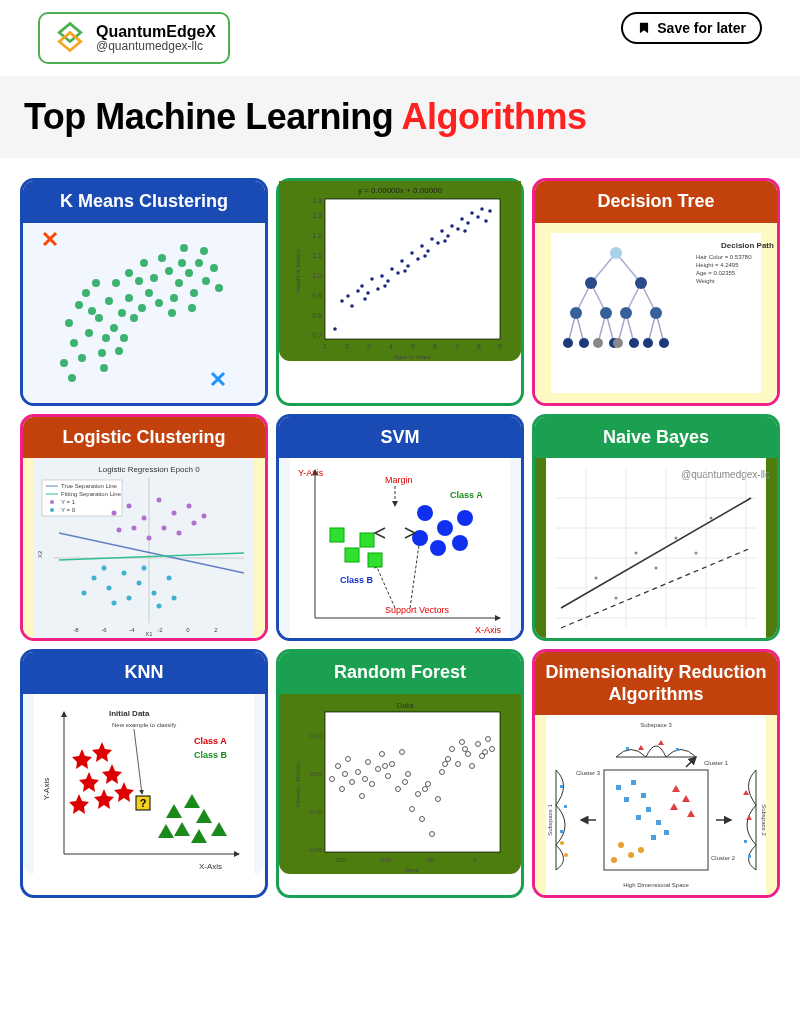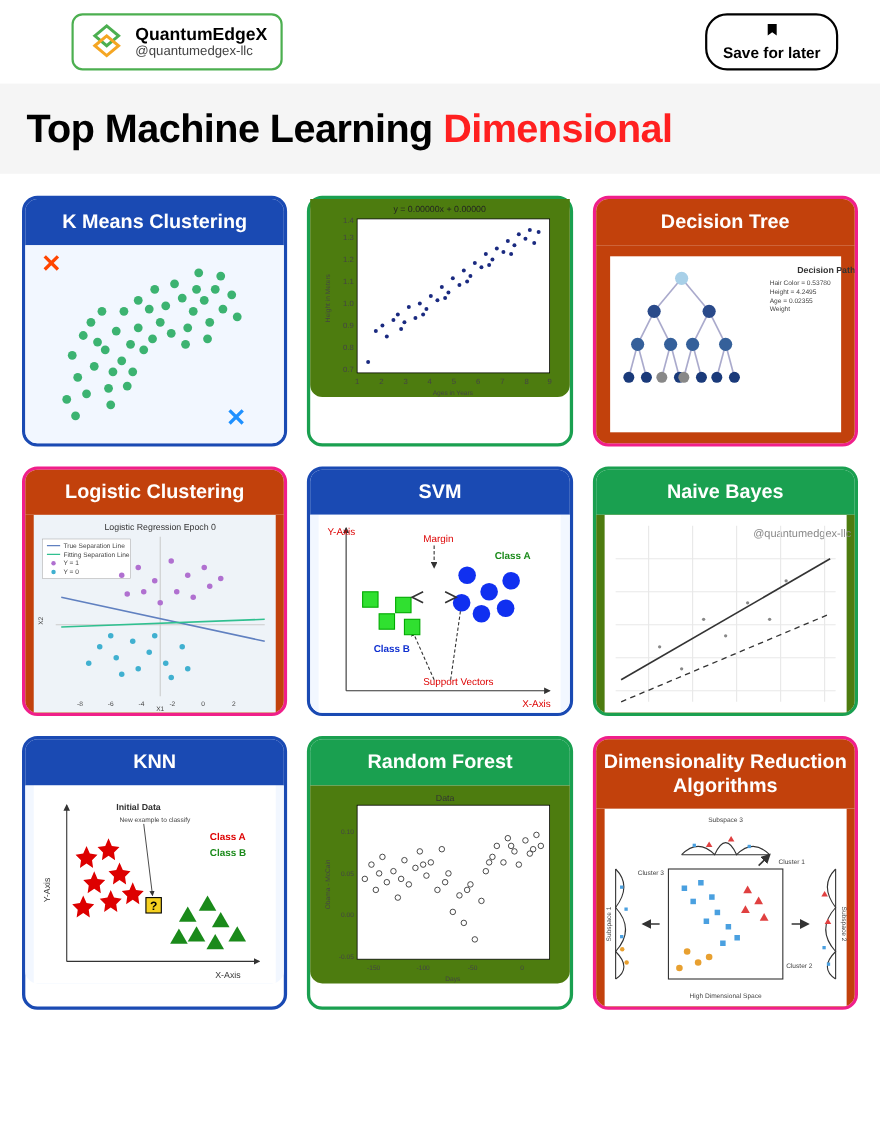--- a/index.html
+++ b/index.html
@@ -1,33 +1,33 @@
 <!DOCTYPE html>
 <html><head>
 <meta charset="utf-8">
 <style>
 * { margin: 0; padding: 0; box-sizing: border-box; }
 body { font-family: -apple-system, BlinkMacSystemFont, "Segoe UI", Arial, sans-serif; background: #fff; width: 800px; }
-.header { display: flex; justify-content: space-between; align-items: flex-start; padding: 12px 38px; margin-left: 27px; }
+.header { display: flex; justify-content: space-between; align-items: flex-start; padding: 12px 38px; }
 .brand { display: flex; align-items: center; gap: 8px; border: 2px solid #4caf50; border-radius: 10px; padding: 6px 12px; }
 .brand-logo { width: 36px; height: 36px; }
 .brand-text { display: flex; flex-direction: column; line-height: 1.1; }
 .brand-name { font-weight: 700; font-size: 16px; }
 .brand-handle { font-size: 12px; color: #444; }
-.save-btn { display: flex; align-items: center; gap: 6px; border: 2px solid #000; border-radius: 20px; padding: 6px 14px; font-weight: 600; font-size: 14px; background: #fff; cursor: pointer; flex-direction: column; }
+.save-btn { display: flex; align-items: center; gap: 6px; border: 2px solid #000; border-radius: 20px; padding: 6px 14px; font-weight: 600; font-size: 14px; background: #fff; cursor: pointer; }
 .title-bar { background: #f5f5f5; padding: 20px 24px; }
 .title-bar h1 { font-size: 36px; font-weight: 800; letter-spacing: -0.5px; }
 .title-bar .accent { color: #ff2020; }
-.grid { display: grid; grid-template-columns: repeat(3, 1fr); gap: 18px; padding: 20px; }
+.grid { display: grid; grid-template-columns: repeat(3, 1fr); gap: 8px; padding: 20px; }
 .card { border-radius: 14px; overflow: visible; position: relative; border: 3px solid; }
 .card-header { color: #fff; font-weight: 700; font-size: 18px; text-align: center; padding: 10px 6px; border-radius: 11px 11px 0 0; line-height: 1.2; }
 .card-body { background: #fff; height: 180px; position: relative; border-radius: 0 0 11px 11px; overflow: hidden; }
 .blue { border-color: #1a4ab3; } .blue .card-header { background: #1a4ab3; } .blue .card-body { background: #f2f7ff; }
 .green { border-color: #1aa050; } .green .card-header { background: #1aa050; } .green .card-body { background: #4d7c0f; }
-.pink { border-color: #f01f8a; } .pink .card-header { background: #c2410c; } .pink .card-body { background: #c2410c; }
+.pink { border-color: #f01f8a; } .pink .card-header { background: #c2410c; } .pink .card-body { background: #fef9c3; }
 svg.chart { width: 100%; height: 100%; }
 .tick-label { font-size: 7px; fill: #444; }
 .small-label { font-size: 8px; fill: #333; }
 .tiny-label { font-size: 6px; fill: #444; }
 .title-label { font-size: 8px; fill: #222; text-anchor: middle; }
 .red-label { fill: #d00; font-size: 9px; }
 .green-label { fill: #1a8a1a; font-size: 9px; }
 .blue-label { fill: #1030d0; font-size: 9px; }
 .watermark { font-size: 10px; fill: #888; }
 </style>
@@ -48,21 +48,21 @@
   <button class="save-btn">
     <svg width="14" height="14" viewBox="0 0 24 24">
         <path d="M5 3 h14 v18 l-7-5 -7 5 z" fill="#000"></path>
       </svg>
     <span>Save for later</span>
   </button>
 </div>
 
 <div class="title-bar">
   <h1>
-    <span>Top Machine Learning </span><span class="accent">Dimensional</span>
+    <span>Top Machine Learning </span><span class="accent">Algorithms</span>
   </h1>
 </div>
 
 <div class="grid">
 
   <div class="card blue">
     <div class="card-header">K Means Clustering</div>
     <div class="card-body">
       <svg class="chart" viewBox="0 0 220 180">
         <g fill="#3cb371">

